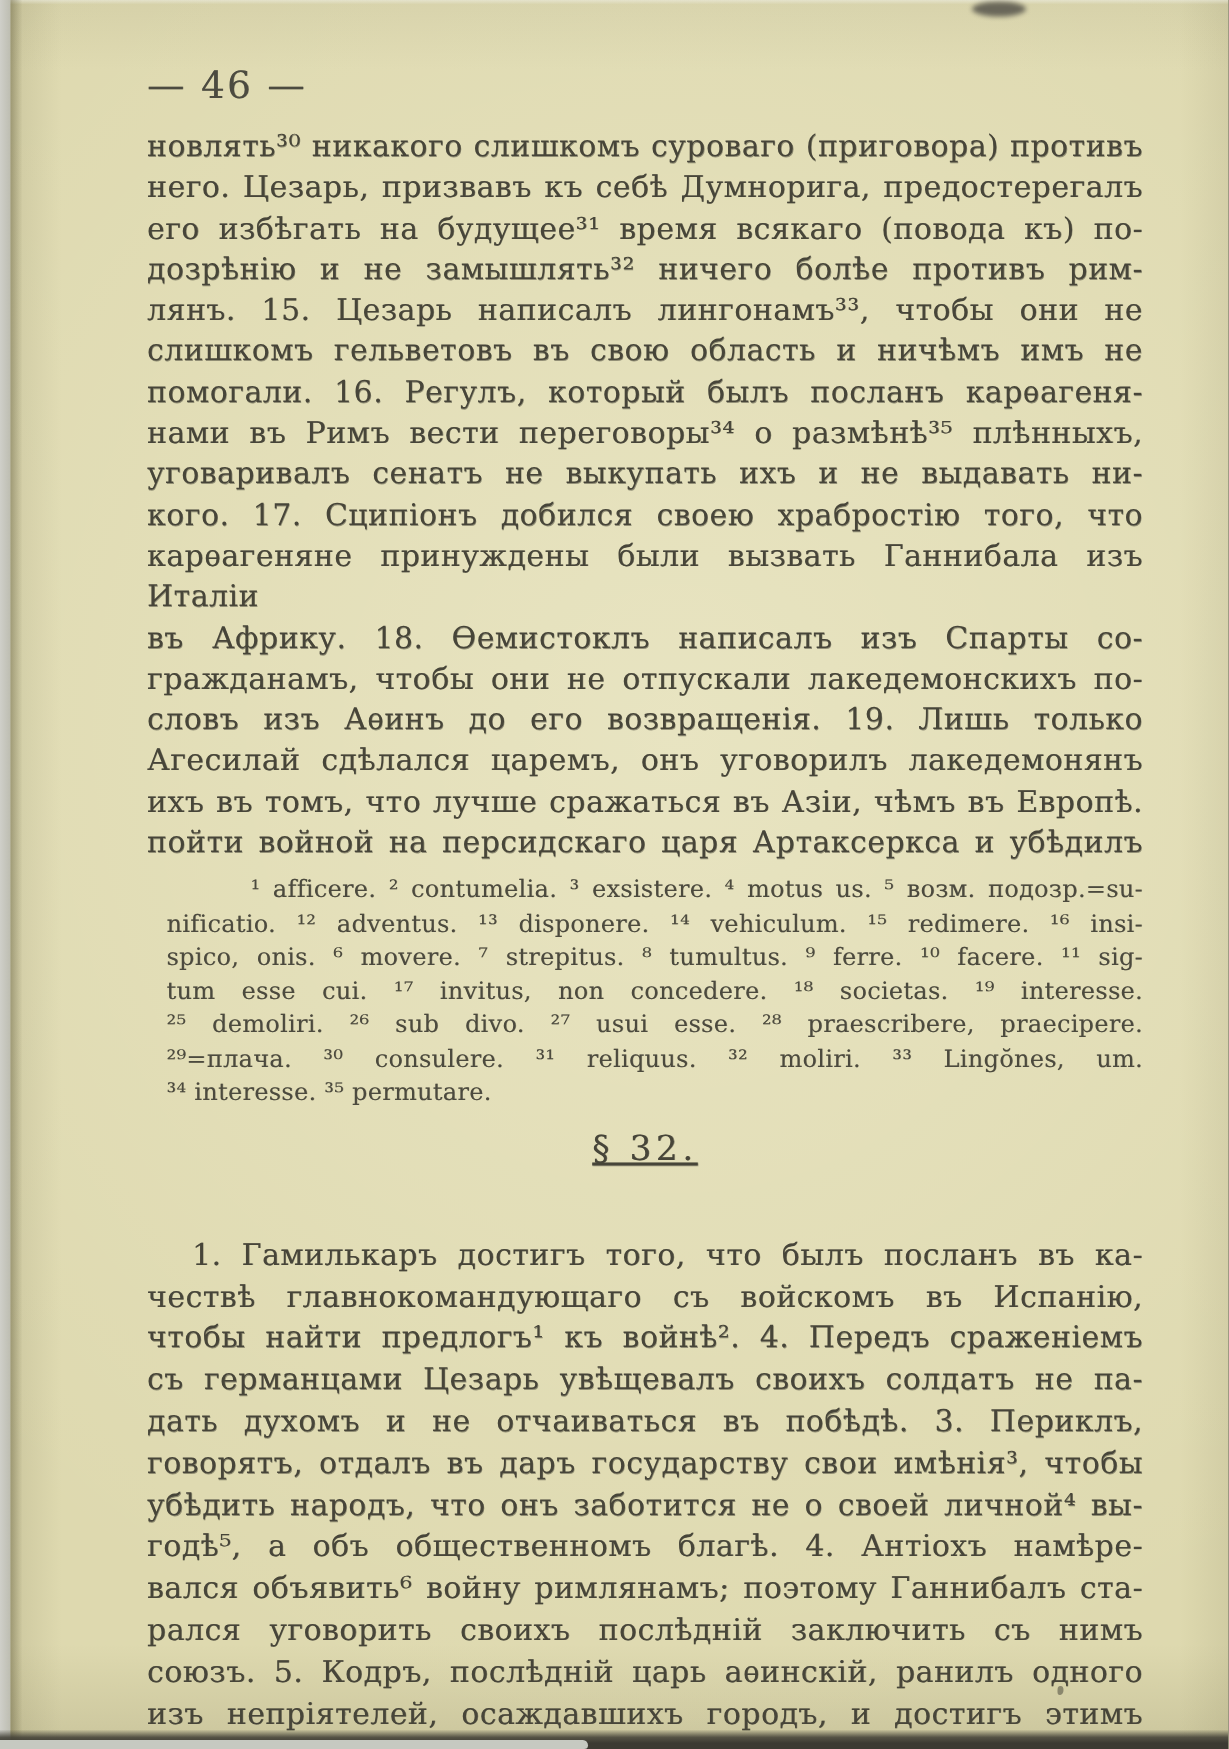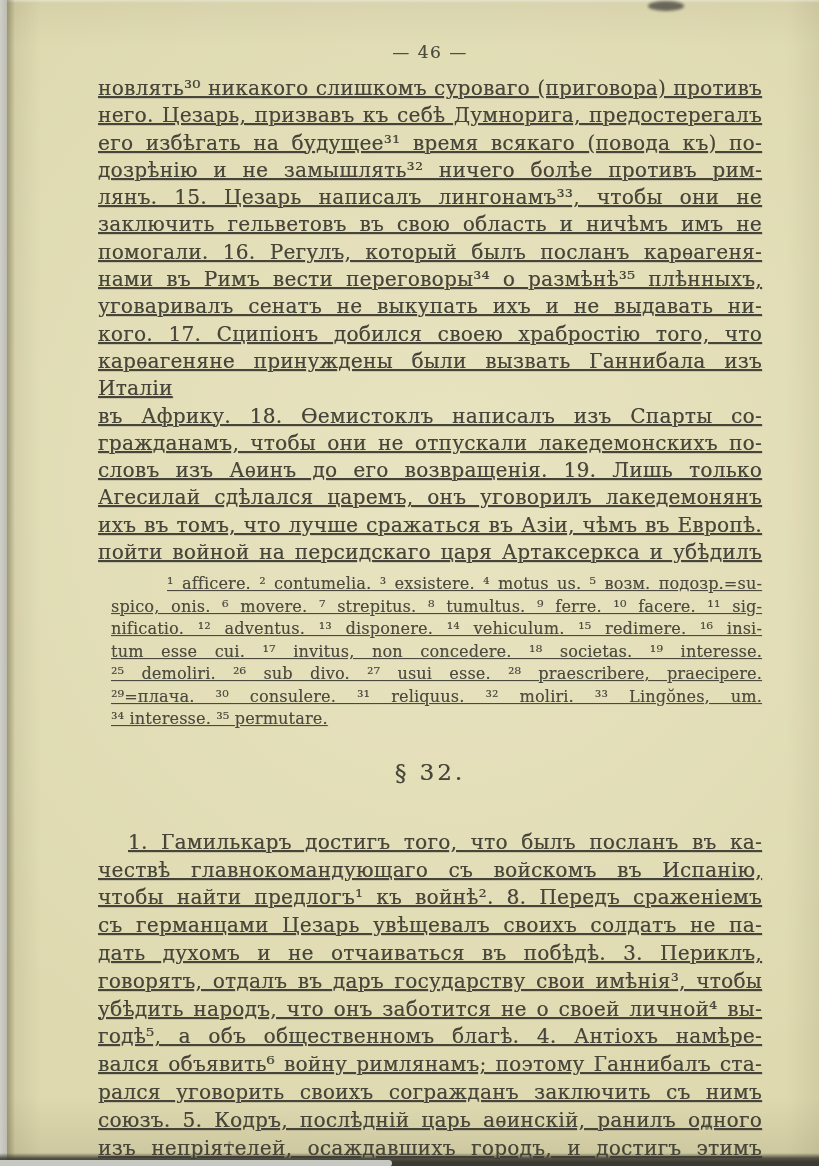--- a/index.html
+++ b/index.html
@@ -14,44 +14,44 @@
       linear-gradient(90deg, rgba(115,110,75,0.20), rgba(0,0,0,0) 5%),
       linear-gradient(270deg, rgba(115,110,75,0.12), rgba(0,0,0,0) 4%),
       linear-gradient(0deg, rgba(110,105,70,0.18), rgba(0,0,0,0) 6%),
       linear-gradient(180deg, rgba(160,155,120,0.15), rgba(0,0,0,0) 4%),
       #ded9af;
     font-family:"DejaVu Serif","Liberation Serif",serif;
     color:#474539;
   }
   .content { position:absolute; left:98px; top:42px; width:664px; }
   .page-number {
-    text-align:center; font-size:17px; letter-spacing:1.5px;
+    text-align:left; font-size:25px; letter-spacing:1.5px;
     color:#4c4b40; margin-bottom:13px;
     text-shadow:0.3px 0.3px 0 rgba(70,68,56,0.45);
   }
   .para { font-size:20px; line-height:27.3px; letter-spacing:0.3px; }
   .para2 { line-height:27.8px;margin-top:44px; }
   .line {
     text-align:justify; text-align-last:justify;
     text-shadow:0.35px 0.35px 0 rgba(66,64,52,0.5);
-    text-decoration:underline;
   }
   .para2 .line:first-child { padding-left:30px; }
   .fnotes {
     margin-top:7px; padding-left:13px;
     font-size:16px; line-height:22.5px; letter-spacing:0.2px;
     color:#4c4a3e;
   }
   .fnotes .line { text-shadow:0.3px 0.3px 0 rgba(70,68,56,0.4); }
   .fnotes .line:first-child { padding-left:56px; }
   .fnotes .line.last-line { text-align-last:left; }
   .section-heading {
     text-align:center; font-size:23px; letter-spacing:3px;
-    margin-top:28px; margin-bottom:19px;
+    margin-top:13px; margin-bottom:19px;
     text-shadow:0.35px 0.35px 0 rgba(66,64,52,0.5);
+    text-decoration:underline;
   }
   
   .edge-top { position:absolute; left:0; top:0; width:100%; height:3px;
     background:linear-gradient(180deg, rgba(240,240,230,0.55), rgba(240,240,230,0)); }
   .edge-left-gray { position:absolute; left:0; top:0; width:7px; height:100%;
     background:linear-gradient(90deg,#cfcfc9,#bdbdb1); }
   .edge-left-shadow { position:absolute; left:7px; top:0; width:8px; height:100%;
     background:linear-gradient(90deg, rgba(100,95,62,0.45), rgba(100,95,62,0)); }
   .smudge { position:absolute; left:648px; top:1px; width:36px; height:10px;
     border-radius:50%; background:#56544b; filter:blur(1.6px); opacity:0.85; }
@@ -80,57 +80,57 @@
 
   <div class="content">
     <div class="page-number">— 46 —</div>
 
     <div class="para para1">
         <div class="line">новлять³⁰ никакого слишкомъ суроваго (приговора) противъ</div>
         <div class="line">него. Цезарь, призвавъ къ себѣ Думнорига, предостерегалъ</div>
         <div class="line">его избѣгать на будущее³¹ время всякаго (повода къ) по-</div>
         <div class="line">дозрѣнію и не замышлять³² ничего болѣе противъ рим-</div>
         <div class="line">лянъ.  15. Цезарь написалъ лингонамъ³³, чтобы они не</div>
-        <div class="line">заключить гельветовъ въ свою область и ничѣмъ имъ не</div>
+        <div class="line">слишкомъ гельветовъ въ свою область и ничѣмъ имъ не</div>
         <div class="line">помогали.  16. Регулъ, который былъ посланъ карѳагеня-</div>
         <div class="line">нами въ Римъ вести переговоры³⁴ о размѣнѣ³⁵ плѣнныхъ,</div>
         <div class="line">уговаривалъ сенатъ не выкупать ихъ и не выдавать ни-</div>
         <div class="line">кого.  17. Сципіонъ добился своею храбростію того, что</div>
         <div class="line">карѳагеняне принуждены были вызвать Ганнибала изъ Италіи</div>
         <div class="line">въ Африку.  18. Ѳемистоклъ написалъ изъ Спарты со-</div>
         <div class="line">гражданамъ, чтобы они не отпускали лакедемонскихъ по-</div>
         <div class="line">словъ изъ Аѳинъ до его возвращенія.  19. Лишь только</div>
         <div class="line">Агесилай сдѣлался царемъ, онъ уговорилъ лакедемонянъ</div>
         <div class="line last-line">ихъ въ томъ, что лучше сражаться въ Азіи, чѣмъ въ Европѣ.</div>
         <div class="line">пойти войной на персидскаго царя Артаксеркса и убѣдилъ</div>
       </div>
 
     <div class="fnotes">
         <div class="line">¹ afficere. ² contumelia. ³ exsistere. ⁴ motus us. ⁵ возм. подозр.=su-</div>
+        <div class="line">nificatio. ¹² adventus. ¹³ disponere. ¹⁴ vehiculum. ¹⁵ redimere. ¹⁶ insi-</div>
         <div class="line">spico, onis. ⁶ movere. ⁷ strepitus. ⁸ tumultus. ⁹ ferre. ¹⁰ facere. ¹¹ sig-</div>
-        <div class="line">nificatio. ¹² adventus. ¹³ disponere. ¹⁴ vehiculum. ¹⁵ redimere. ¹⁶ insi-</div>
         <div class="line">tum esse cui. ¹⁷ invitus, non concedere. ¹⁸ societas. ¹⁹ interesse.</div>
         <div class="line">²⁵ demoliri. ²⁶ sub divo. ²⁷ usui esse. ²⁸ praescribere, praecipere.</div>
         <div class="line">²⁹=плача. ³⁰ consulere. ³¹ reliquus. ³² moliri. ³³ Lingŏnes, um.</div>
         <div class="line last-line">³⁴ interesse. ³⁵ permutare.</div>
       </div>
 
     <div class="section-heading">§ 32.</div>
 
     <div class="para para2">
         <div class="line">1. Гамилькаръ достигъ того, что былъ посланъ въ ка-</div>
         <div class="line">чествѣ главнокомандующаго съ войскомъ въ Испанію,</div>
-        <div class="line">чтобы найти предлогъ¹ къ войнѣ².  8. Передъ сраженіемъ</div>
+        <div class="line">чтобы найти предлогъ¹ къ войнѣ².  4. Передъ сраженіемъ</div>
         <div class="line">съ германцами Цезарь увѣщевалъ своихъ солдатъ не па-</div>
         <div class="line">дать духомъ и не отчаиваться въ побѣдѣ.  3. Периклъ,</div>
         <div class="line">говорятъ, отдалъ въ даръ государству свои имѣнія³, чтобы</div>
         <div class="line">убѣдить народъ, что онъ заботится не о своей личной⁴ вы-</div>
         <div class="line">годѣ⁵, а объ общественномъ благѣ.  4. Антіохъ намѣре-</div>
         <div class="line">вался объявить⁶ войну римлянамъ; поэтому Ганнибалъ ста-</div>
-        <div class="line">рался уговорить своихъ согражданъ заключить съ нимъ</div>
+        <div class="line">рался уговорить своихъ послѣдній заключить съ нимъ</div>
         <div class="line">союзъ.  5. Кодръ, послѣдній царь аѳинскій, ранилъ одного</div>
         <div class="line last-line">изъ непріятелей, осаждавшихъ городъ, и достигъ этимъ</div>
       </div>
   </div>
 
   <div class="bottom-dark"></div>
   <div class="bottom-light"></div>
 </div>
 
 </body></html>

